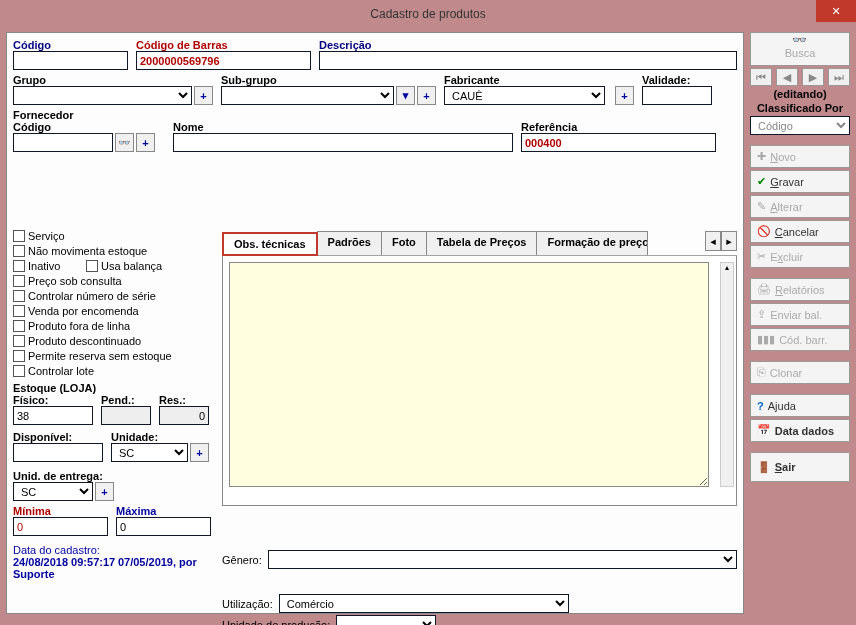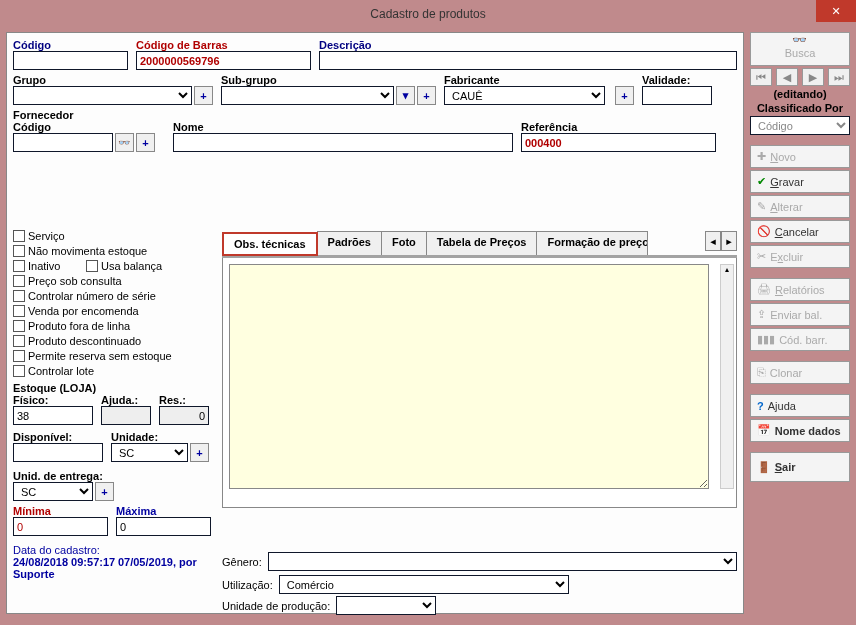--- a/index.html
+++ b/index.html
@@ -26,21 +26,21 @@
   .ref-field { color: #b00000; font-weight: bold; }
 
   .icon-btn { width: 19px; height: 19px; border: 1px solid #888; background: #f0f0f0; display: inline-flex; align-items: center; justify-content: center; cursor: pointer; font-weight: bold; color: #0000a0; }
 
   .chk-row { display: flex; align-items: center; gap: 3px; height: 15px; }
   .chk { width: 12px; height: 12px; border: 1px solid #555; background: #fff; }
 
   .left-col { width: 198px; position: absolute; left: 6px; top: 195px; }
   .tabs-area { position: absolute; left: 215px; top: 198px; right: 6px; }
 
-  .tabs { display: flex; border-bottom: 3px solid #a3a3a3; position: relative; }
+  .tabs { display: flex; border-bottom: 1px solid #a3a3a3; position: relative; }
   .tab { padding: 4px 10px; border: 1px solid #888; border-bottom: none; background: #f0f0f0; margin-right: -1px; cursor: pointer; font-weight: bold; }
   .tab.active { background: #fff; position: relative; top: 1px; }
   .tab-highlight { border: 2px solid #c0392b !important; }
   .tab-scroll { display: flex; margin-left: auto; }
   .tab-scroll div { width: 16px; height: 20px; border: 1px solid #888; background: #f0f0f0; display: flex; align-items: center; justify-content: center; cursor: pointer; font-size: 9px; }
 
   .tab-content { border: 1px solid #888; border-top: none; height: 250px; background: #fff; padding: 6px; position: relative; }
   .obs-textarea { width: 480px; height: 225px; background: #ffffe0; border: 1px solid #888; }
 
   .sidebtn { height: 23px; border: 1px solid #999; background: #f4f4f4; display: flex; align-items: center; gap: 4px; padding: 0 6px; cursor: pointer; color: #333; }
@@ -197,21 +197,21 @@
             <span>Controlar lote</span>
           </div>
 
         <div class="section-title">Estoque (LOJA)</div>
         <div class="row">
           <div class="col" style="width:80px">
             <span class="lbl-plain">Físico:</span>
             <input type="text" value="38" style="">
           </div>
           <div class="col" style="width:50px">
-            <span class="lbl-plain">Ajuda.:</span>
+            <span class="lbl-plain">Pend.:</span>
             <input type="text" style="background: rgb(238, 238, 238);" value="">
           </div>
           <div class="col" style="width:50px">
             <span class="lbl-plain">Res.:</span>
             <input type="text" style="background: rgb(238, 238, 238); text-align: right;" value="0">
           </div>
         </div>
 
         <div class="row" style="margin-top:6px">
           <div class="col" style="width:90px">
@@ -277,21 +277,21 @@
           <textarea class="obs-textarea" style=""></textarea>
           <div style="position:absolute;right:2px;top:6px;width:14px;height:225px;background:#f0f0f0;border:1px solid #ccc">
             <div style="text-align:center;font-size:8px">▴</div>
           </div>
         </div>
 
         <div class="bottom-row" style="margin-top:44px">
           <span>Gênero:</span>
           <select style="flex:1"><option></option></select>
         </div>
-        <div class="bottom-row" style="margin-top:4px">
+        <div class="bottom-row" style="margin-top:25px">
           <span>Utilização:</span>
           <select style="width:290px"><option>Comércio</option></select>
         </div>
         <div class="bottom-row" style="margin-top:2px">
           <span>Unidade de produção:</span>
           <select style="width:100px"><option></option></select>
         </div>
       </div>
 
     </div>
@@ -361,21 +361,21 @@
           <span>Clonar</span>
         </div>
 
       <div class="side-sep"></div>
       <div class="sidebtn">
           <span style="color:#06c;font-weight:bold">?</span>
           <span>Ajuda</span>
         </div>
       <div class="sidebtn">
           <span>📅</span>
-          <b>Nome dados</b>
+          <b>Data dados</b>
         </div>
 
       <div class="side-sep"></div>
       <div class="sidebtn" style="height:30px">
           <span>🚪</span>
           <b><u>S</u>air</b>
         </div>
     </div>
   </div>
 </div>

